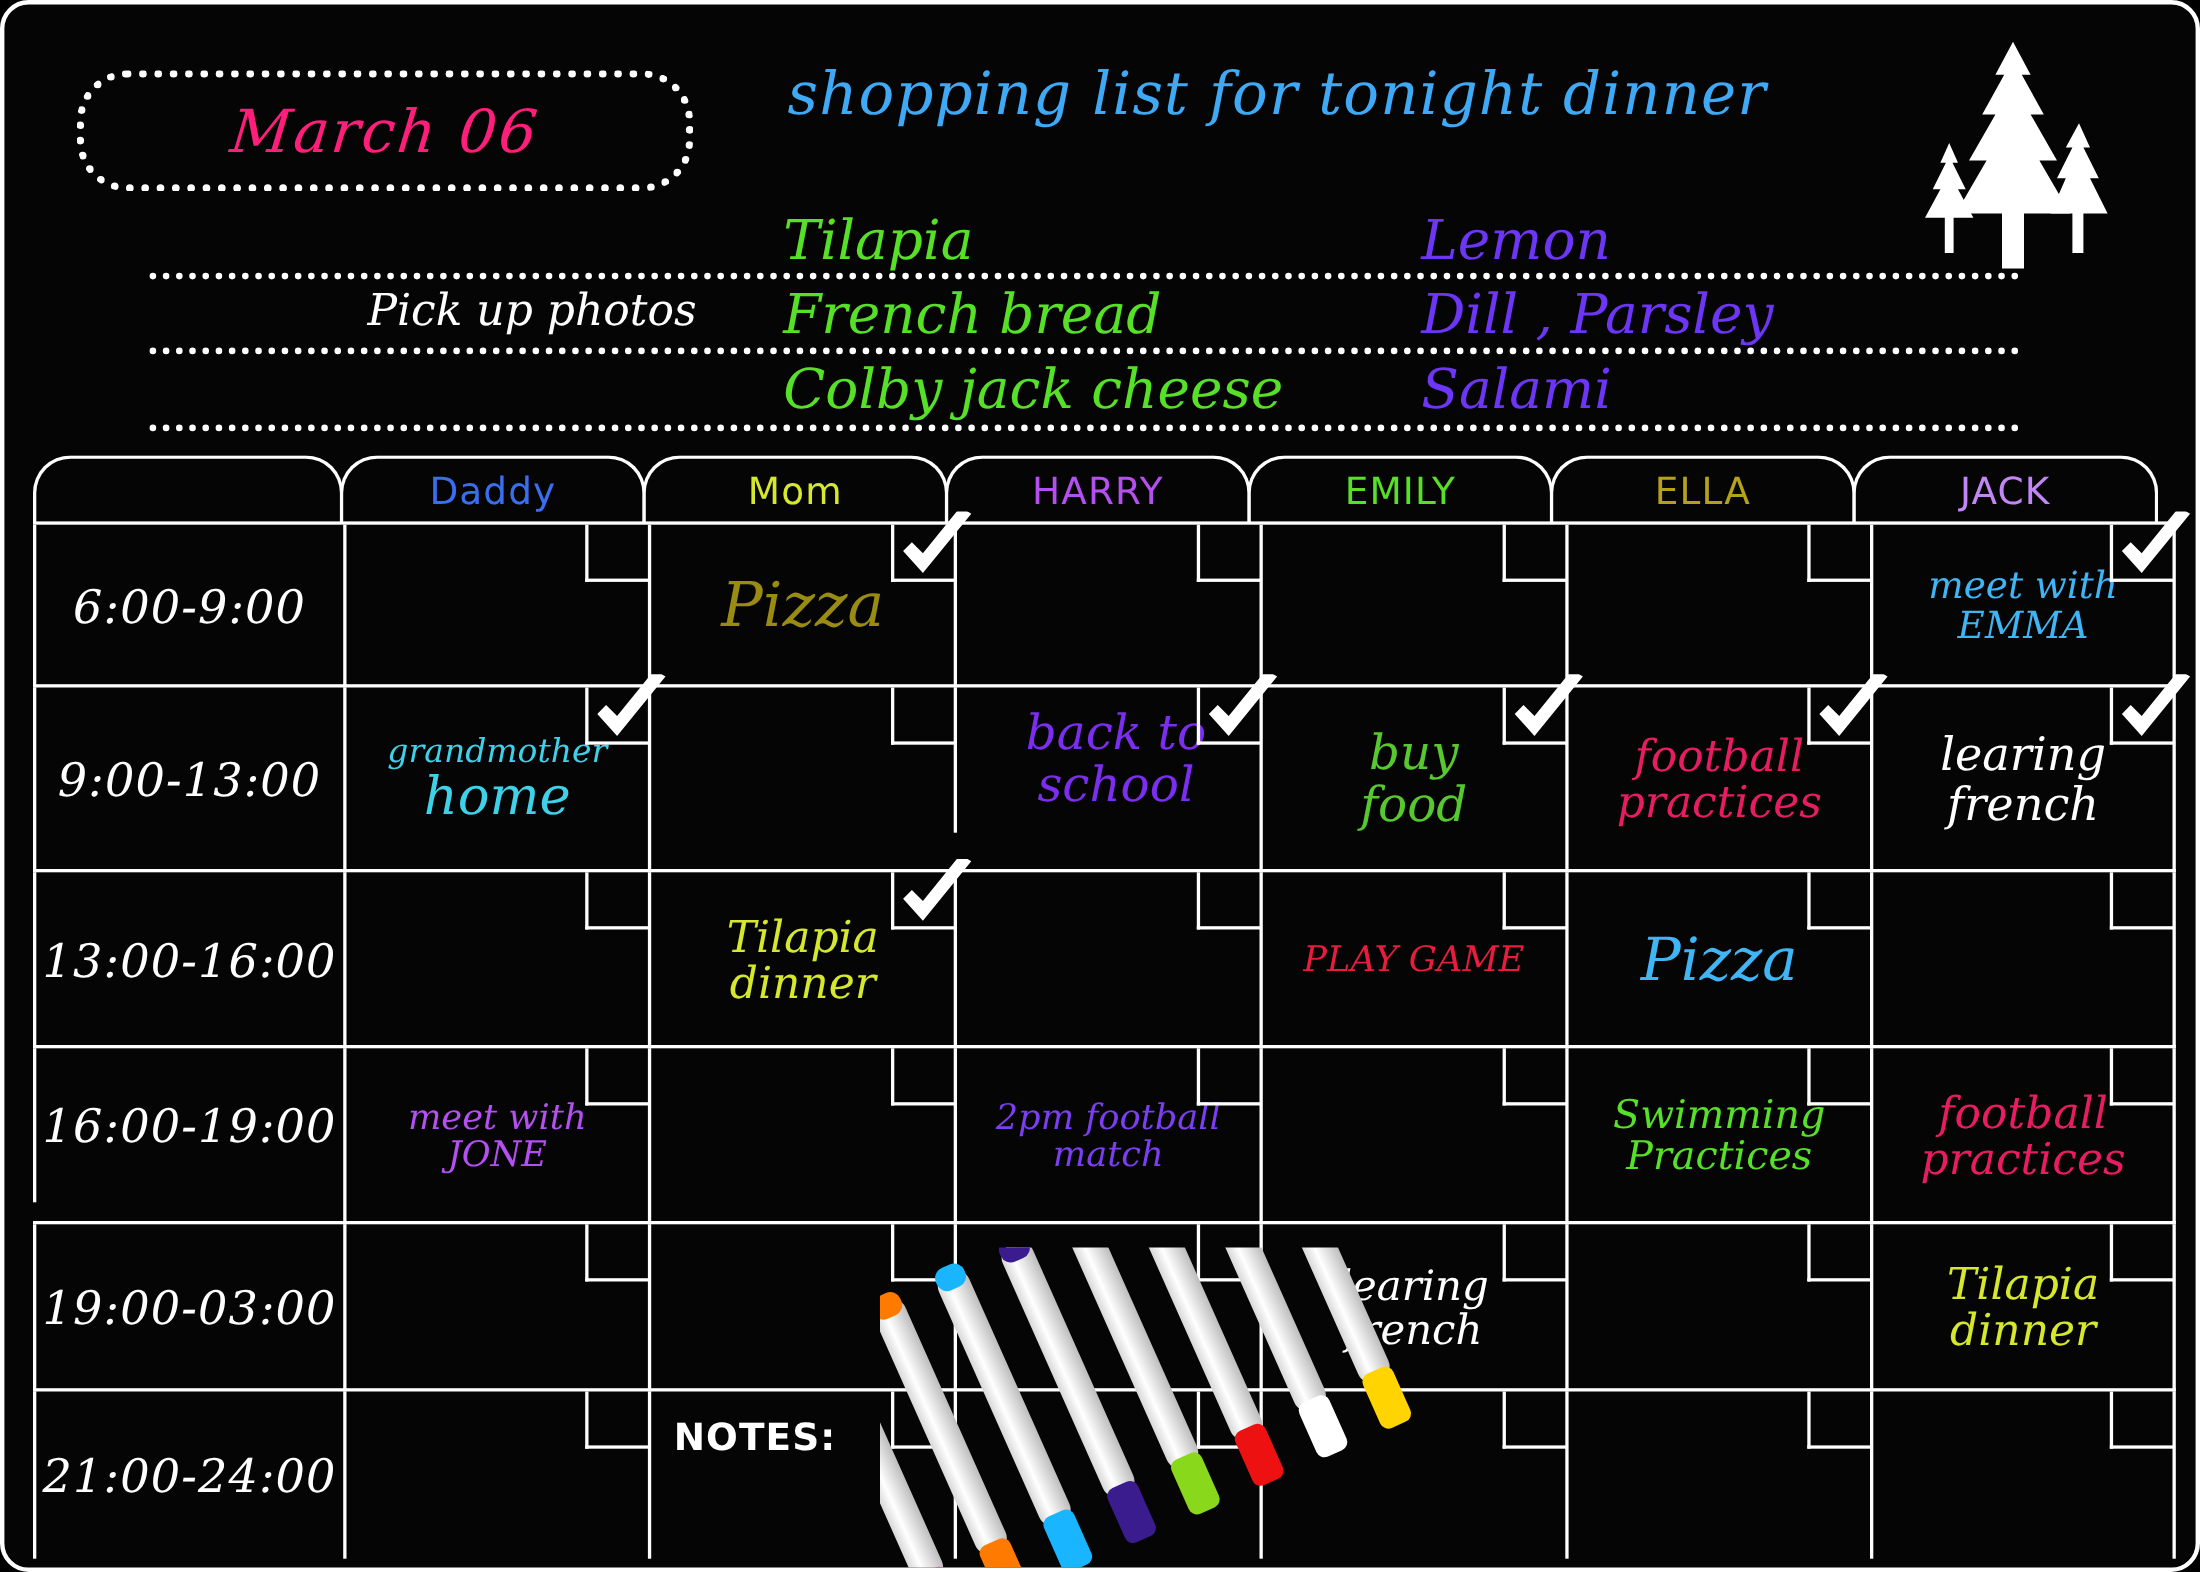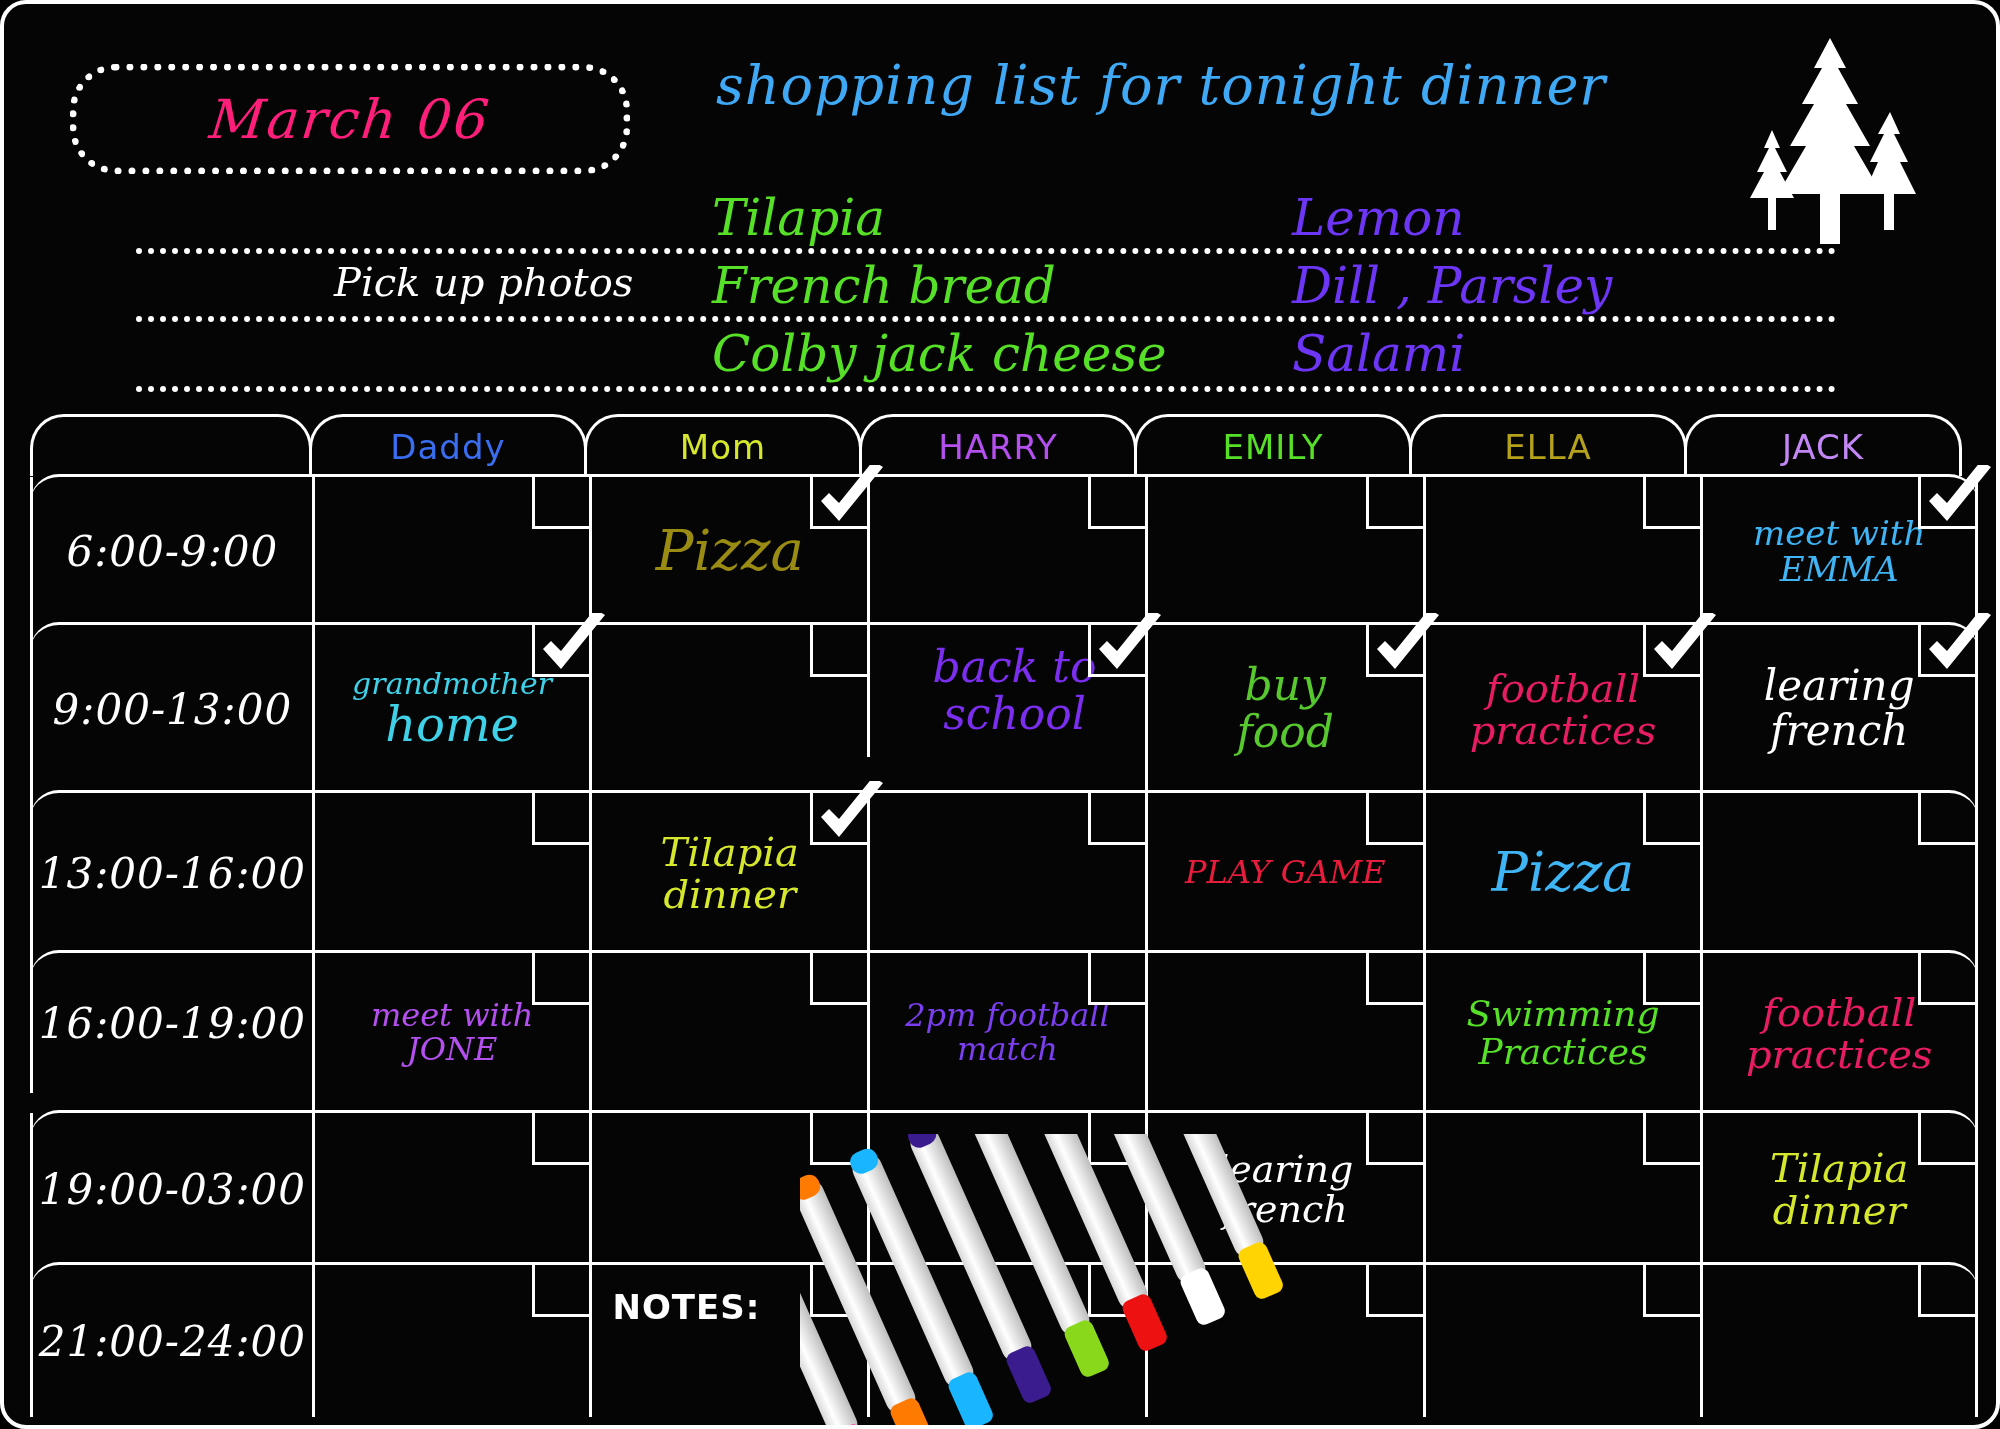--- a/index.html
+++ b/index.html
@@ -99,21 +99,21 @@
     border-bottom: none;
     border-radius: 34px 34px 0 0;
     display: flex; align-items: center; justify-content: center;
     margin-right: -3px;
   }
   .name-tab.timecol { width: 282px; }
   .name-tab.person  { width: 278px; }
   .name-label { font-size: 34px; font-family: "DejaVu Sans", sans-serif; letter-spacing: 1px; }
 
   .rows { position: absolute; left: 0; top: 60px; width: 1948px; height: 940px; }
-  .row { display: flex; border-top: 3px solid #ffffff; position: relative; border-radius: 29px; }
+  .row { display: flex; border-top: 3px solid #ffffff; position: relative; }
   .cell {
     position: relative;
     border-left: 3px solid #ffffff;
     display: flex; align-items: center; justify-content: center;
     text-align: center;
     overflow: visible;
   }
   .cell.timecell { width: 282px; border-left: 3px solid #ffffff; }
   .cell.person   { width: 278px; }
   .cell:last-child { border-right: 3px solid #ffffff; }

